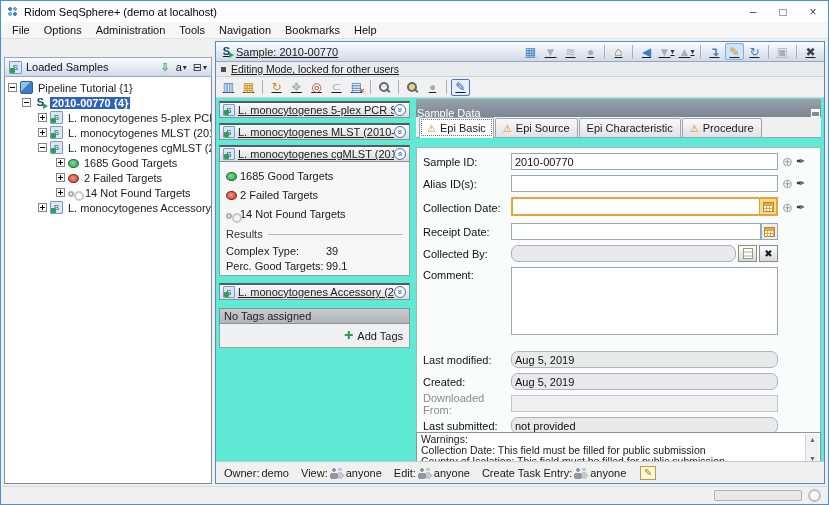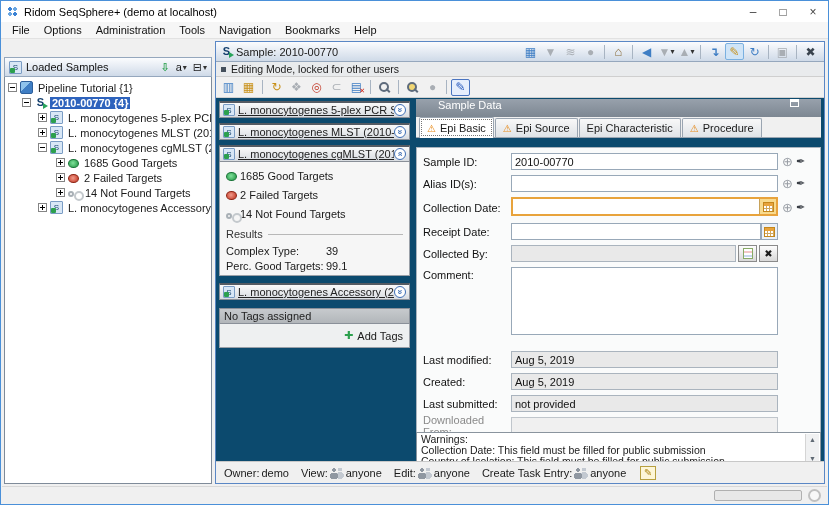--- a/index.html
+++ b/index.html
@@ -52,21 +52,21 @@
   .ico-task::before { content:"S"; }
   .ico-task::after { content:""; position:absolute; left:0px; bottom:0px; width:5px; height:5px; background:#2ca04e; border-radius:1px; }
   .ico-good, .ico-failed { width:11px; height:9px; border-radius:50%; margin-top:1px; }
   .ico-good { background:radial-gradient(circle at 4px 3px,#7fe09a,#1f9441); border:1px solid #147233; }
   .ico-failed { background:radial-gradient(circle at 4px 3px,#f09a8a,#c0301c); border:1px solid #8d2212; }
   .ico-notfound { width:6px; height:6px; border:2px solid #a9b0b6; border-radius:50%; margin-top:3px; }
   .ico-notfound::after { content:""; position:absolute; left:4px; top:-2px; width:6px; height:6px; border:2px solid #c4c9cd; border-radius:50%; }
   .tlabel { padding:0 2px; }
   .tlabel.sel { background:#2e63bd; color:#fff; font-weight:bold; }
   
-  .right-panel { position:absolute; left:213px; right:2px; top:1px; bottom:2px; border:1px solid #5a87c5; background:#0c4a6e; }
+  .right-panel { position:absolute; left:213px; right:2px; top:1px; bottom:2px; border:1px solid #5a87c5; background:#5eead4;text-decoration:underline; }
   .rp-header { height:20px; display:flex; align-items:center; padding:0 4px;
     background:linear-gradient(#fbfcfe,#cfdae8); border-bottom:1px solid #95a7bd; }
   .rp-toolbar { margin-left:auto; display:flex; align-items:center; gap:1px; }
   .tbtn { width:19px; height:17px; display:flex; align-items:center; justify-content:center; font-size:12px; position:relative; }
   .tbtn .caret { margin-left:0; }
   .tsep { width:1px; height:14px; background:#a8b4c2; margin:0 3px; }
   .g-blue { color:#3f7ec4; } .g-gray { color:#a9aeb4; } .g-dark { color:#39434e; }
   .g-gold { color:#c89018; } .g-red { color:#c23a28; } .g-tan { color:#8a6d3b; }
   .active-toggle { background:#cfe4f7; border:1px solid #7ab0e0; border-radius:2px; }
   .editing-bar { height:15px; background:#e9ebed; border-bottom:1px solid #cfcfcf; display:flex; align-items:center; padding-left:5px; font-size:10.5px; }
@@ -94,35 +94,35 @@
   .results-sep::after { content:""; flex:1; height:1px; background:#b8b8b8; margin-left:5px; }
   .result-row { display:flex; height:15px; }
   .result-name { width:100px; }
   .tags-hdr { position:absolute; left:3px; right:4px; height:16px; background:linear-gradient(#c7cacd,#b2b6ba);
     border:1px solid #8a9099; display:flex; align-items:center; padding:0 4px; color:#222; }
   .tags-body { position:absolute; left:3px; right:4px; height:24px; background:#eef0f1; border:1px solid #9aa0a8; border-top:none;
     display:flex; align-items:center; justify-content:flex-end; padding-right:6px; }
   .plus-glyph { color:#2ca04e; font-weight:bold; margin-right:4px; }
   
   .sd-col { position:absolute; left:200px; right:3px; top:0; bottom:0; }
-  .sd-title { height:28px; background:linear-gradient(#98a1ac,#6e7883); color:#fff; display:flex; align-items:flex-start; padding:0 22px; }
+  .sd-title { height:28px; background:linear-gradient(#98a1ac,#6e7883); color:#fff; display:flex; align-items:center; padding:0 1px; }
   .sd-win-icon { margin-left:auto; width:9px; height:8px; border:1px solid #fff; border-top:3px solid #fff; }
   .tabs { position:absolute; top:18px; left:0; right:0; height:21px; display:flex; align-items:flex-end; padding-left:3px; border-bottom:1px solid #9aa5b1; background:#f0f0f0; }
   .tab { height:19px; display:flex; align-items:center; padding:0 7px; background:linear-gradient(#f8f8f8,#dfe3e7);
     border:1px solid #9aa5b1; border-bottom:none; margin-right:1px; border-radius:2px 2px 0 0; white-space:nowrap; }
   .tab.selected { background:#fff; height:21px; margin-bottom:-1px; outline:1px dotted #777; outline-offset:-3px; }
   .warn { color:#e78c1e; font-size:10px; margin-right:4px; }
   .form-box { position:absolute; top:48px; left:0; right:0; height:289px; background:#fafbfb; border:1px solid #aab4be; padding:5px 4px 0 6px; }
   .fieldrow { display:flex; align-items:center; height:17px; margin-bottom:5px; }
   .flabel { width:88px; flex:none; color:#111; }
   .flabel.dim { color:#8a8a8a; }
   .fwrap { flex:1; display:flex; align-items:flex-start; height:100%; }
   .trailing { width:38px; flex:none; display:flex; align-items:center; gap:3px; padding-left:4px; }
   input.fld { flex:1; height:17px; border:1px solid #98a8b8; background:#fff; font:11px "Liberation Sans",sans-serif; padding:0 3px; color:#111; }
-  input.fld.ro { background:#e9e9e9; border-color:#aab4be; }
+  input.fld.ro { background:#e9e9e9; border-color:#aab4be;border-radius:7px; }
   input.fld.dis { background:#f0f0f0; border-color:#c0c6cc; }
   .date-hl { flex:1; display:flex; border:2px solid #e8a33c; height:19px; background:#fff; }
   .date-hl input { border:none; flex:1; height:100%; font:11px "Liberation Sans",sans-serif; padding:0 3px; }
   .cal-btn { width:17px; height:100%; border-left:1px solid #c8a25a; display:flex; align-items:center; justify-content:center; background:#f8da8d; }
   .cal-btn.plain { background:#e9f0f8; border:1px solid #98a8b8; border-left:1px solid #98a8b8; }
   .cal-glyph { width:11px; height:10px; border:1px solid #c4871c;
     background:
       linear-gradient(#e8a33c,#e8a33c) 0 0/100% 3px no-repeat,
       repeating-linear-gradient(90deg,transparent 0 2px,#d0a860 2px 3px),
       repeating-linear-gradient(transparent 0 2px,#d0a860 2px 3px),#fff; }
@@ -470,30 +470,30 @@
             <span class="trailing"></span>
           </div>
           <div class="fieldrow">
             <span class="flabel">Created:</span>
             <span class="fwrap">
                 <input class="fld ro" readonly="" value="Aug 5, 2019" style="">
               </span>
             <span class="trailing"></span>
           </div>
           <div class="fieldrow">
+            <span class="flabel dim">Downloaded From:</span>
+            <span class="fwrap">
+                <input class="fld dis" disabled="" value="" style="">
+              </span>
+            <span class="trailing"></span>
+          </div>
+          <div class="fieldrow">
             <span class="flabel">Last submitted:</span>
             <span class="fwrap">
                 <input class="fld ro" readonly="" value="not provided" style="">
-              </span>
-            <span class="trailing"></span>
-          </div>
-          <div class="fieldrow">
-            <span class="flabel dim">Downloaded From:</span>
-            <span class="fwrap">
-                <input class="fld dis" disabled="" value="" style="">
               </span>
             <span class="trailing"></span>
           </div>
           <div class="fieldrow">
             <span class="flabel dim">Submitted To:</span>
             <span class="fwrap">
                 <input class="fld dis" disabled="" value="" style="">
               </span>
             <span class="trailing"></span>
           </div>

